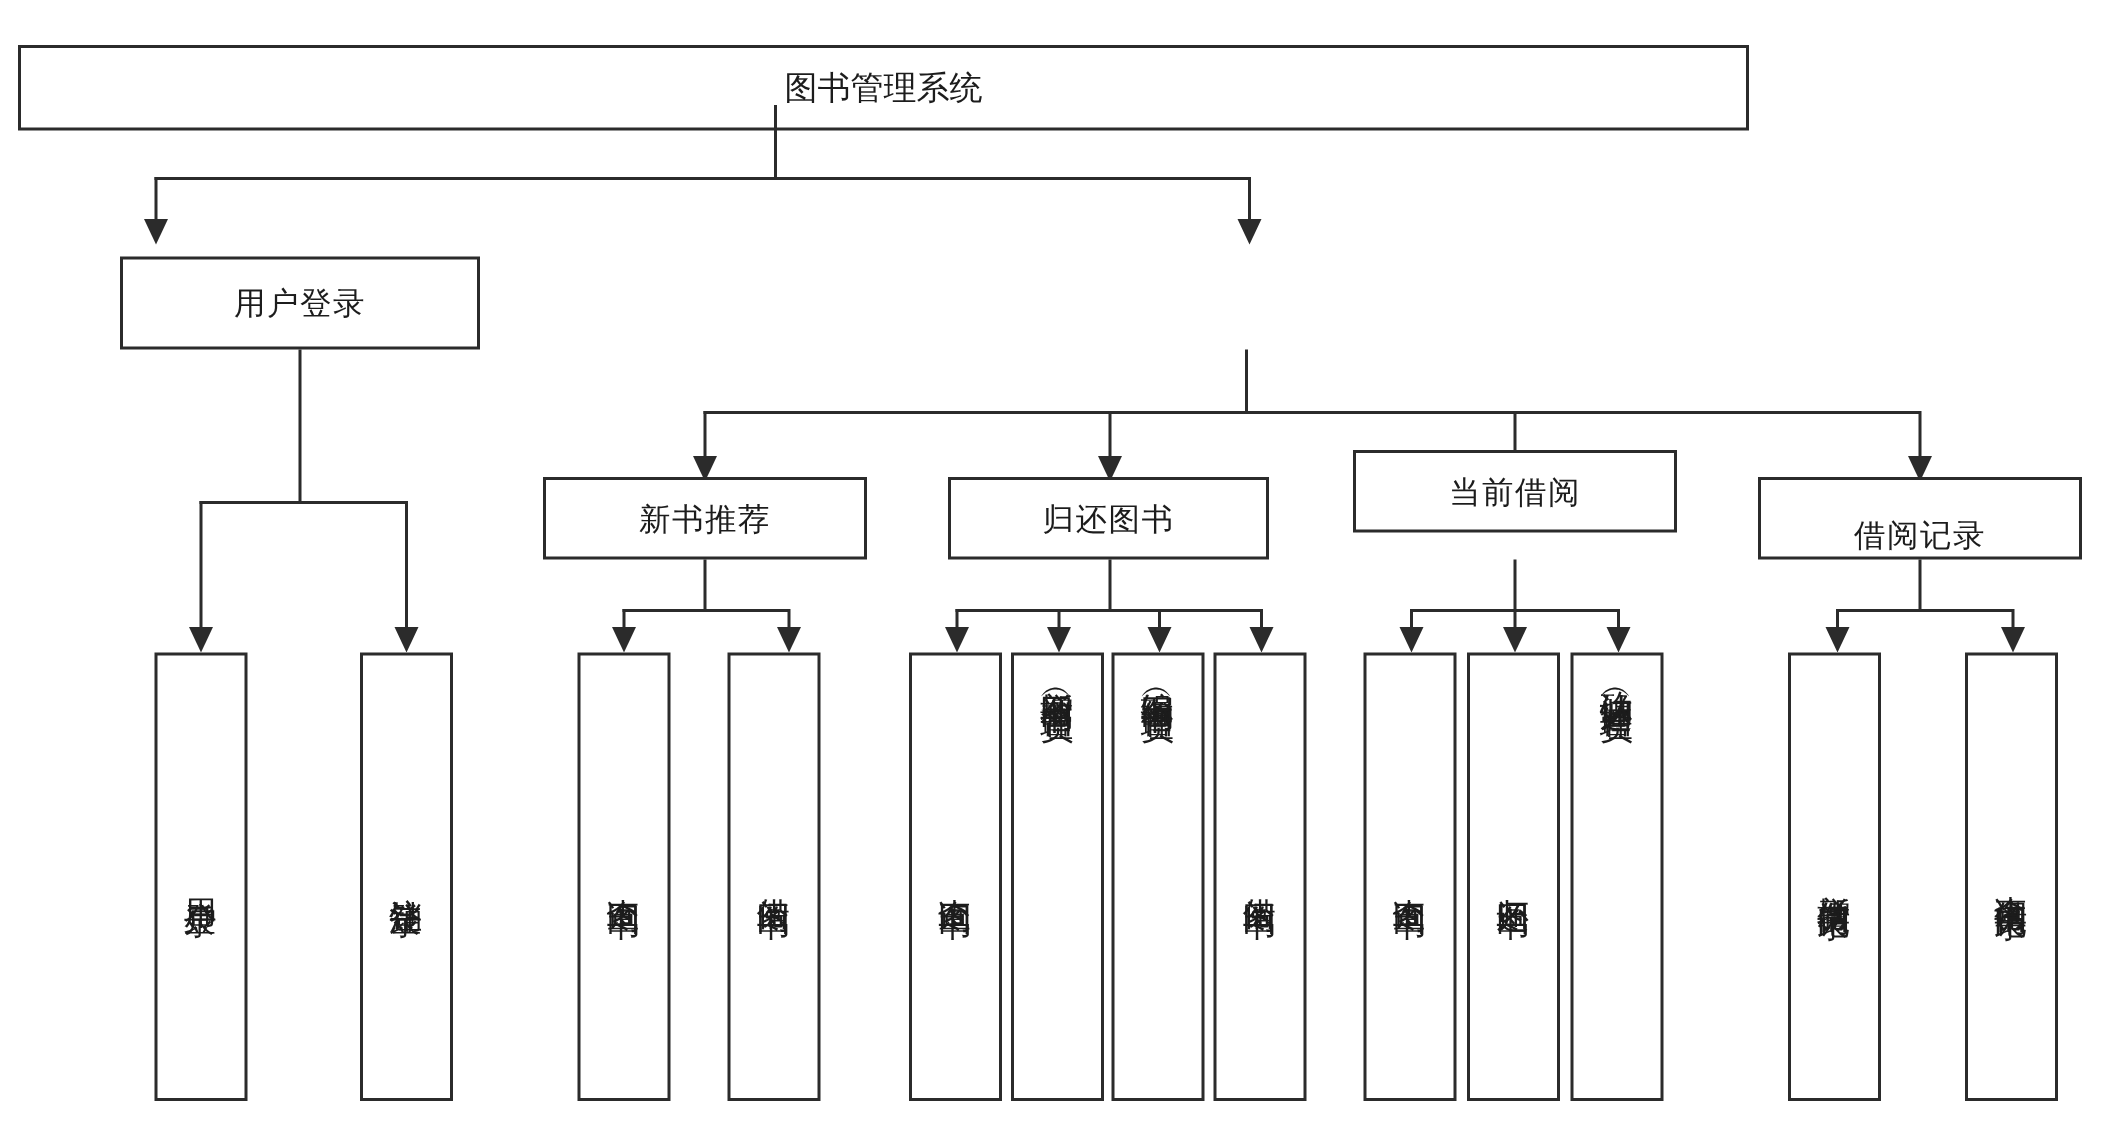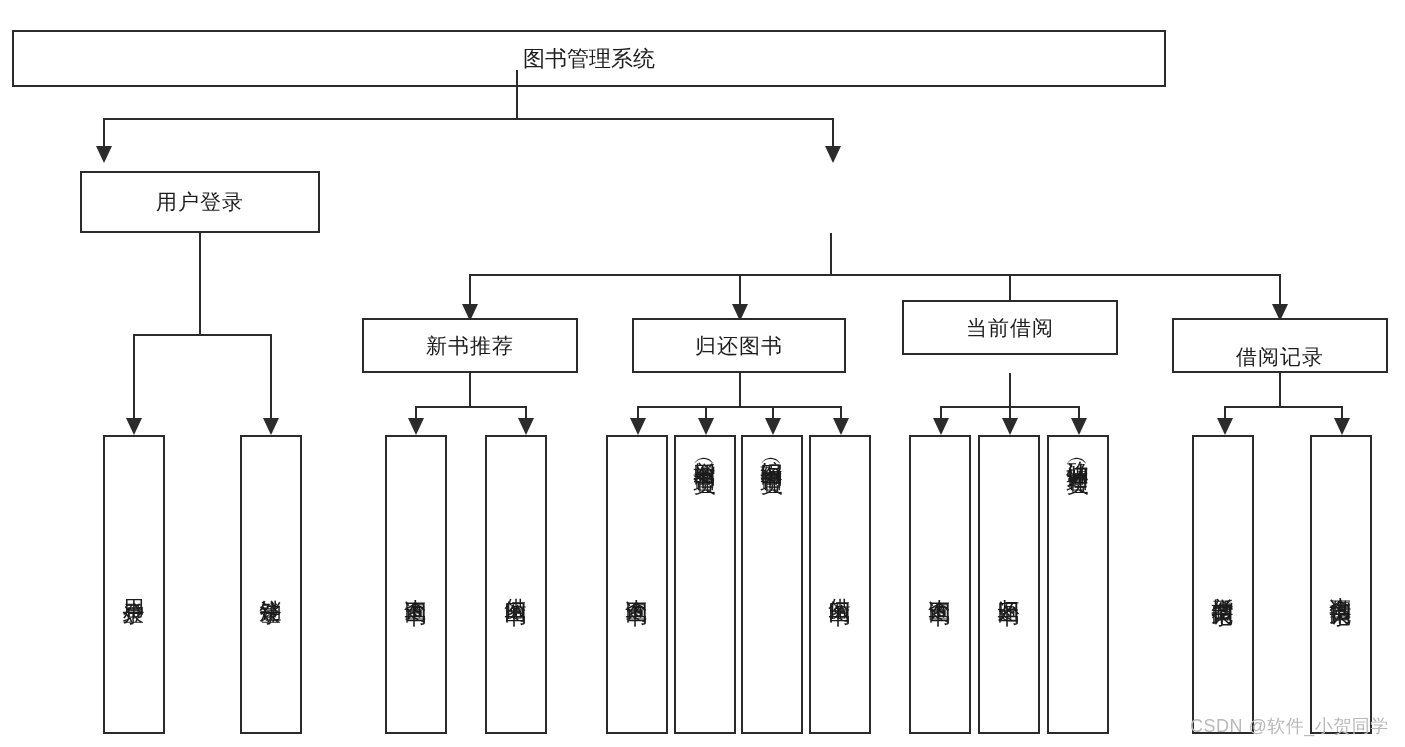--- a/index.html
+++ b/index.html
@@ -206,17 +206,14 @@
     <span class="vtext">确认归还（管理员）</span>
   </div>
 
   <div class="leaf center-v" style="left:1192px; top:435px; width:62px; height:299px;">
     <span class="vtext">新增借阅记录</span>
   </div>
   <div class="leaf center-v" style="left:1310px; top:435px; width:62px; height:299px;">
     <span class="vtext">查询借阅记录</span>
   </div>
 
-  <div class="watermark" style="left:1190px; top:714px;">
-    <span>CSDN @软件_小贺同学</span>
-  </div>
 
 </div>
 
 </body></html>

